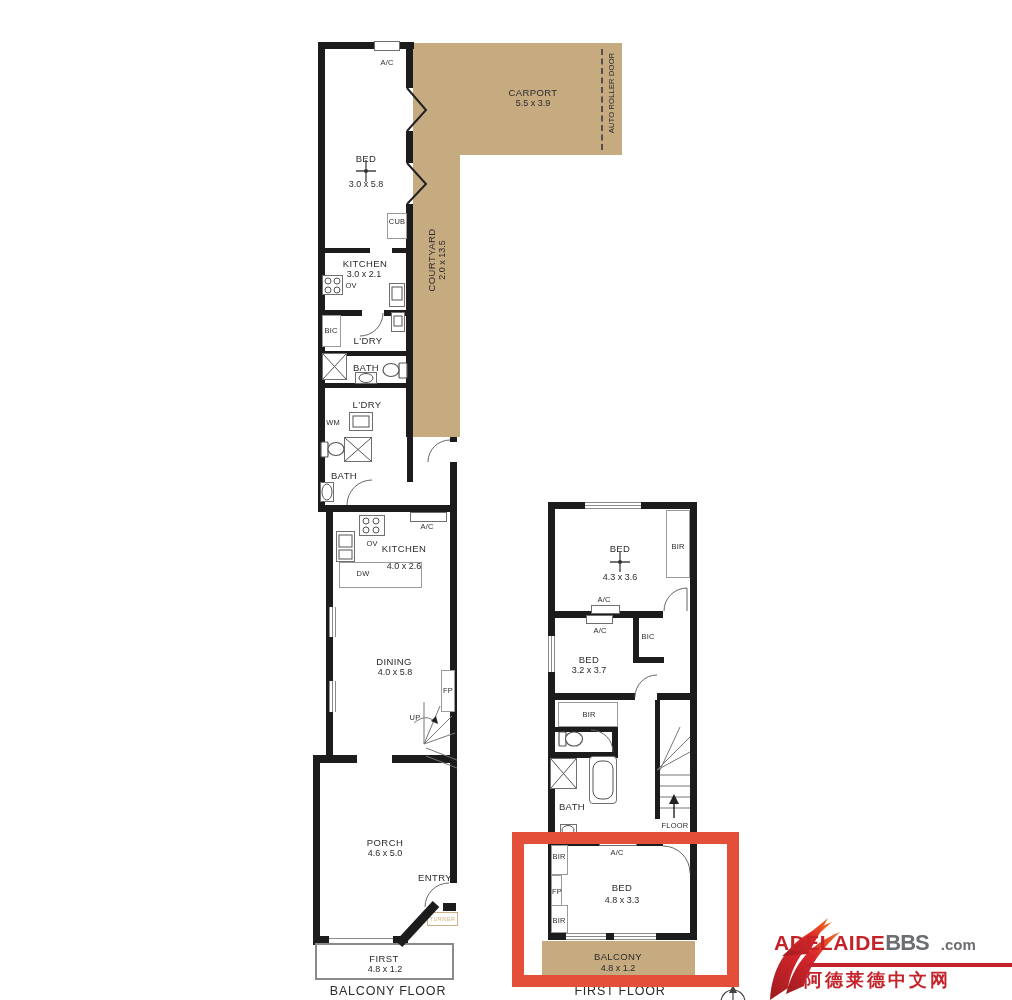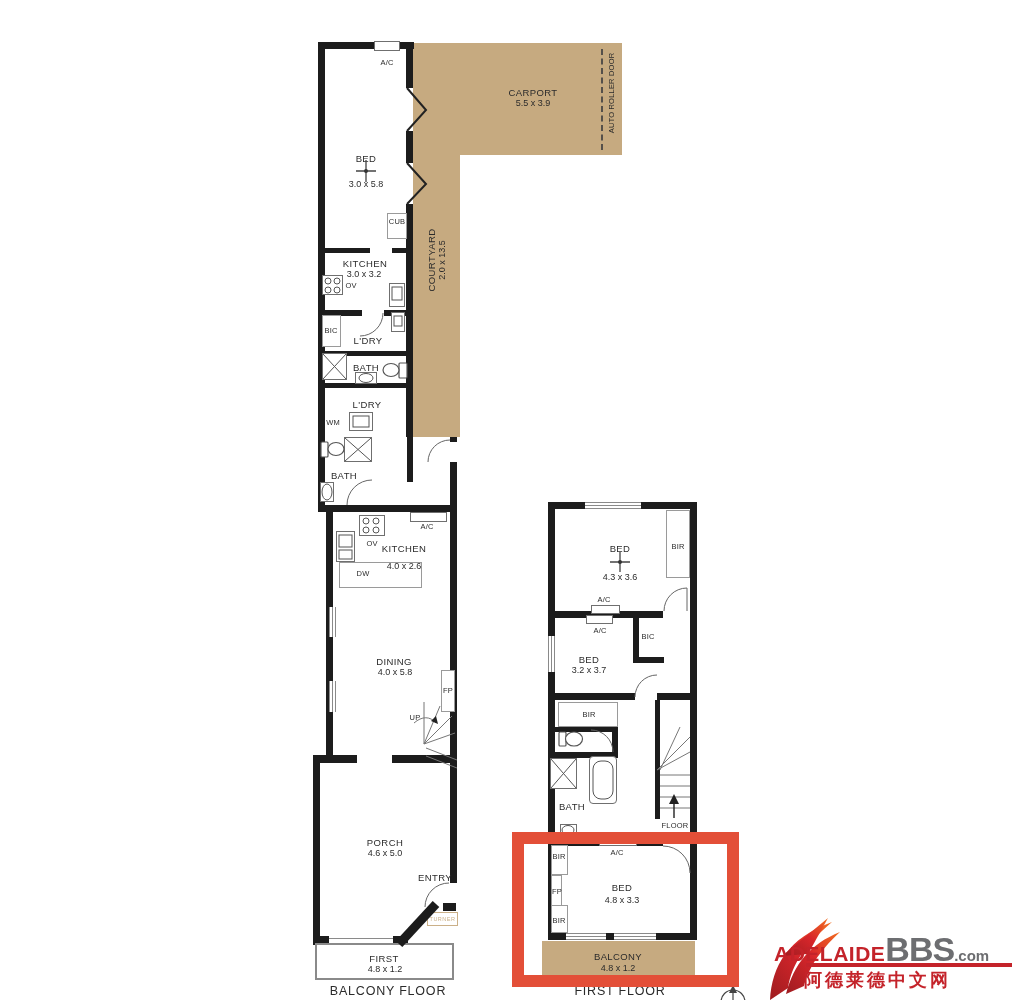--- a/index.html
+++ b/index.html
@@ -20,22 +20,22 @@
   .t{font-size:7.5px;letter-spacing:.2px;line-height:8px;}
   .cap{font-size:12.5px;letter-spacing:.8px;}
   .vert{transform:translate(-50%,-50%) rotate(-90deg);}
   .dash{position:absolute;border-left:2px dashed #55504a;}
   .redbox{position:absolute;border:12px solid #e34f38;box-sizing:border-box;}
   .turnerbox{position:absolute;border:1px solid #cbb088;color:#cbb088;font-size:5.5px;
              letter-spacing:.5px;display:flex;align-items:center;justify-content:center;background:#fff;}
   .porch{position:absolute;border:2px solid #8a8a8a;box-sizing:border-box;background:#fff;}
   .logo-line{position:absolute;display:flex;align-items:baseline;}
   .logo-adelaide{font-size:21px;font-weight:bold;color:#c4232a;letter-spacing:.5px;}
-  .logo-bbs{font-size:34px;font-weight:bold;color:#6d6e71;letter-spacing:-1px;}
-  .logo-com{font-size:15px;font-weight:bold;color:#6d6e71;}
+  .logo-bbs{font-size:22px;font-weight:bold;color:#6d6e71;letter-spacing:-1px;}
+  .logo-com{font-size:15px;font-weight:bold;color:#6d6e71;margin-left:12px;}
   .logo-rule{position:absolute;background:#c4232a;}
   .logo-zh{position:absolute;font-size:18px;font-weight:bold;color:#c4232a;letter-spacing:3px;
            font-family:"Liberation Sans",sans-serif;}
 </style>
 </head>
 <body>
 
 <div class="canvas">
 
   <div>
@@ -99,21 +99,21 @@
       <div class="n">CARPORT</div>
       <div class="d">5.5 x 3.9</div>
     </div>
     <div class="lb t vert" style="left:612px;top:93px">AUTO ROLLER DOOR</div>
     <div class="lb vert" style="left:436px;top:260px">
       <div class="n">COURTYARD</div>
       <div class="d">2.0 x 13.5</div>
     </div>
     <div class="lb t" style="left:397px;top:222px">CUB</div>
     <div class="lb n" style="left:365px;top:263px">KITCHEN</div>
-    <div class="lb d" style="left:364px;top:274px">3.0 x 3.2</div>
+    <div class="lb d" style="left:364px;top:274px">3.0 x 2.1</div>
     <div class="lb t" style="left:351px;top:286px">OV</div>
     <div class="lb t" style="left:331px;top:331px">BIC</div>
     <div class="lb n" style="left:368px;top:340px">L'DRY</div>
     <div class="lb n" style="left:366px;top:367px">BATH</div>
     <div class="lb n" style="left:367px;top:404px">L'DRY</div>
     <div class="lb t" style="left:333px;top:423px">WM</div>
     <div class="lb n" style="left:344px;top:475px">BATH</div>
     <div class="lb t" style="left:427px;top:527px">A/C</div>
     <div class="lb t" style="left:372px;top:544px">OV</div>
     <div class="lb n" style="left:404px;top:548px">KITCHEN</div>

